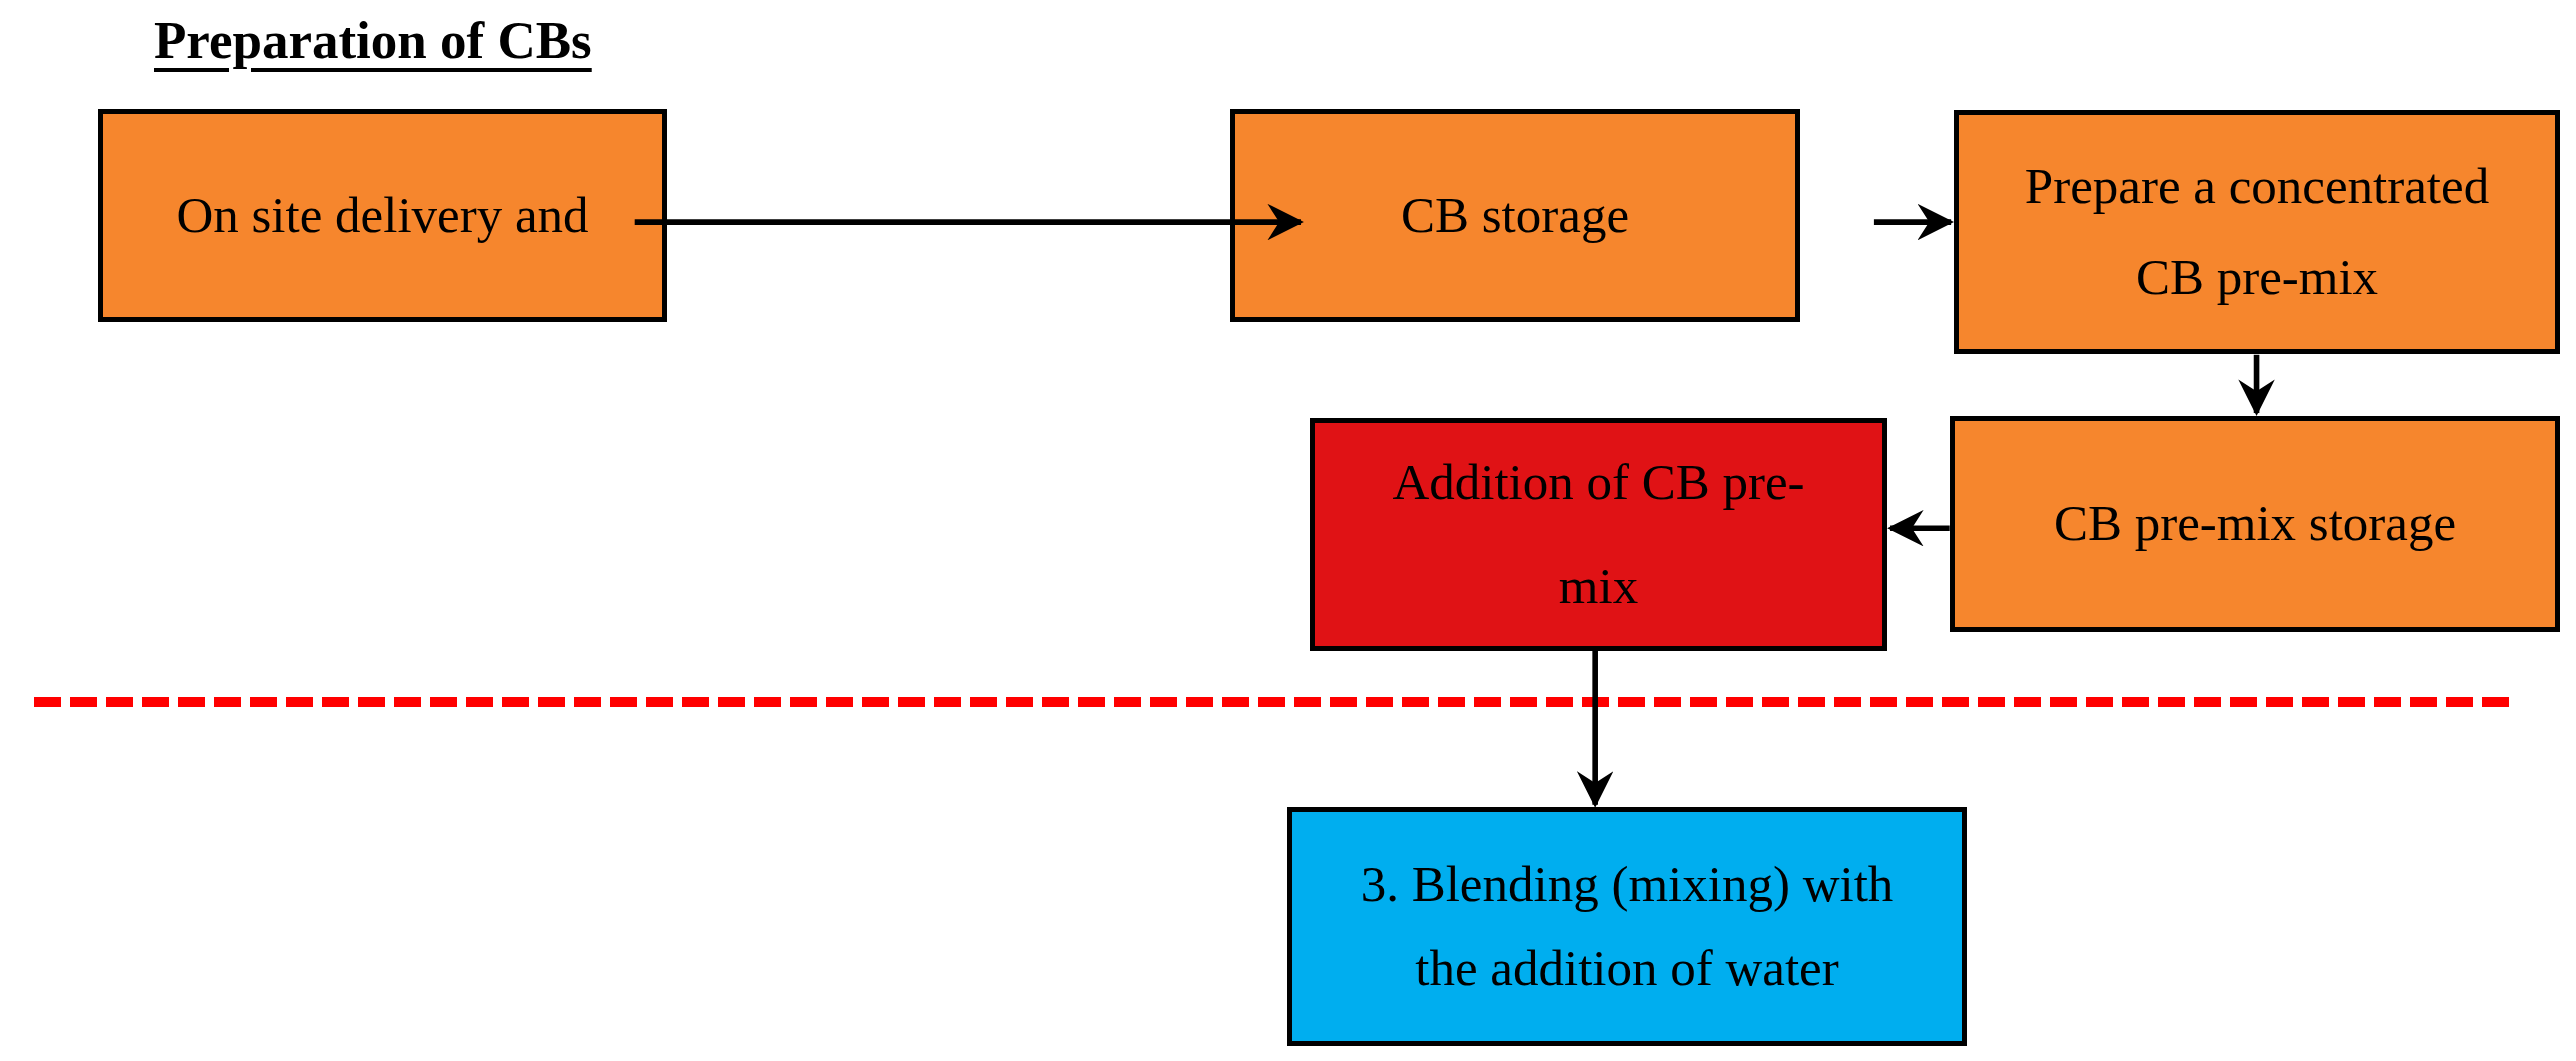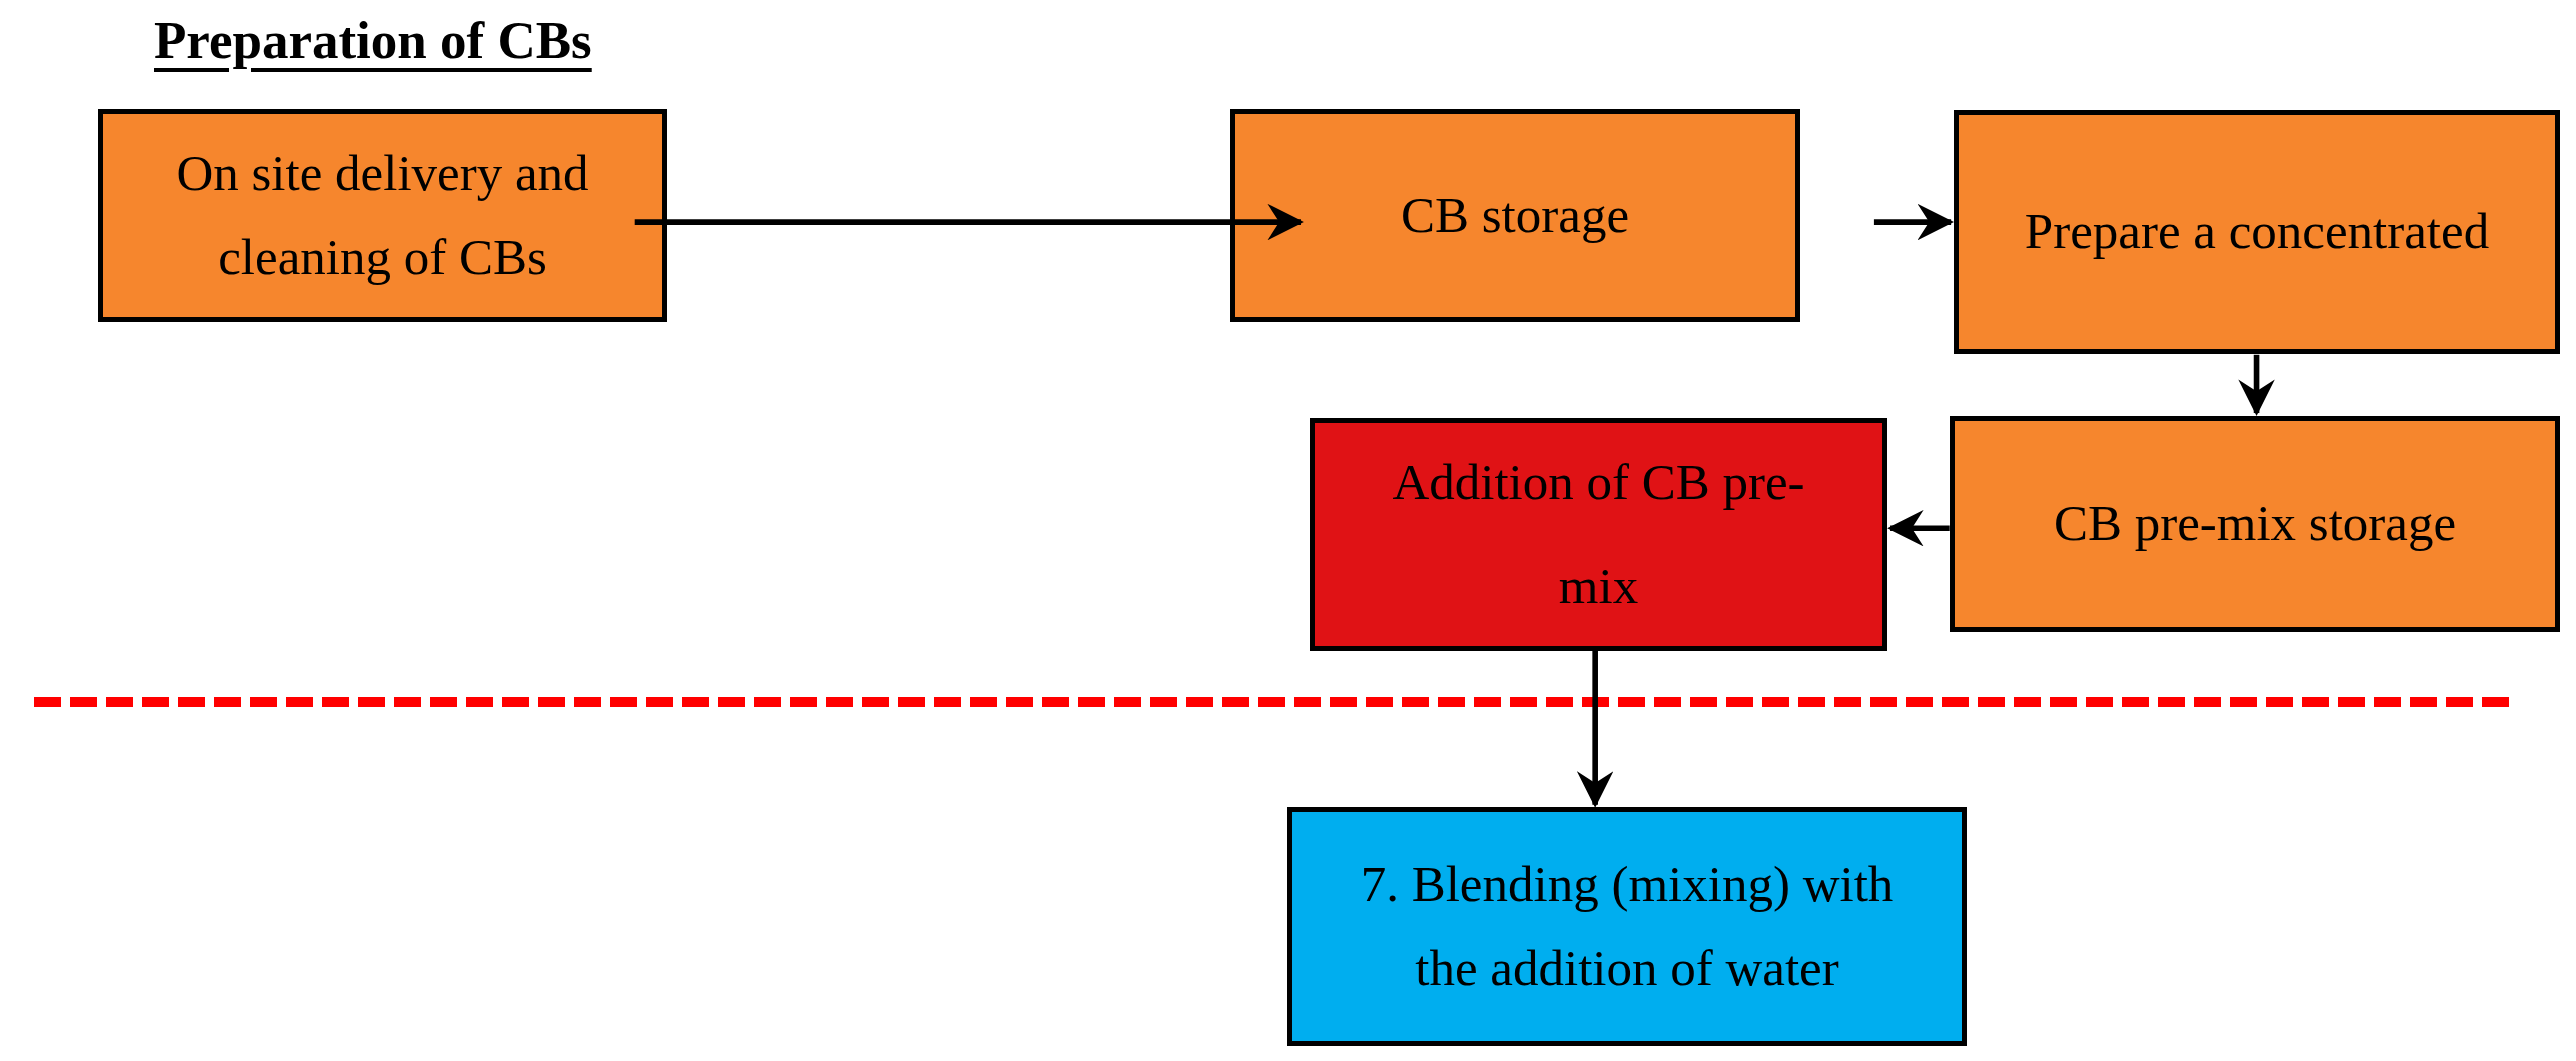--- a/index.html
+++ b/index.html
@@ -58,42 +58,42 @@
 </style>
 </head>
 <body>
 
 <div class="canvas">
 
   <div class="page-title">Preparation of CBs</div>
 
   <div class="node n-delivery" style="background-color: rgb(246, 134, 45); margin-left: 32px;">
     <span class="line">On site delivery and</span>
-    <span class="line">cleaning of CBs</span>
   </div>
 
   <div class="node n-cb-storage" style="background-color: rgb(246, 134, 45);">
     <span class="line">CB storage</span>
   </div>
 
   <div class="node n-prepare" style="background-color: rgb(246, 134, 45); gap: 8px;">
     <span class="line">Prepare a concentrated</span>
+    <span class="line">CB pre-mix</span>
   </div>
 
   <div class="node n-premix-storage" style="background-color: rgb(246, 134, 45);">
     <span class="line">CB pre-mix storage</span>
   </div>
 
   <div class="node n-addition" style="background-color: rgb(224, 18, 21);">
     <span class="line">Addition of CB pre-</span>
     <span class="line">mix</span>
   </div>
 
   <div class="node n-blending" style="background-color: rgb(0, 174, 239);">
-    <span class="line">7. Blending (mixing) with</span>
+    <span class="line">3. Blending (mixing) with</span>
     <span class="line">the addition of water</span>
   </div>
 
   <div class="divider" style="color: rgb(255, 0, 0);"></div>
 
   <svg class="arrows" viewBox="0 0 3669 1512">
     <defs>
       <marker id="head" viewBox="0 0 10 10" refX="9.2" refY="5" markerWidth="6.5" markerHeight="6.5" orient="auto">
         <path d="M 0 0 L 10 5 L 0 10 L 3.2 5 Z" fill="#000"></path>
       </marker>

